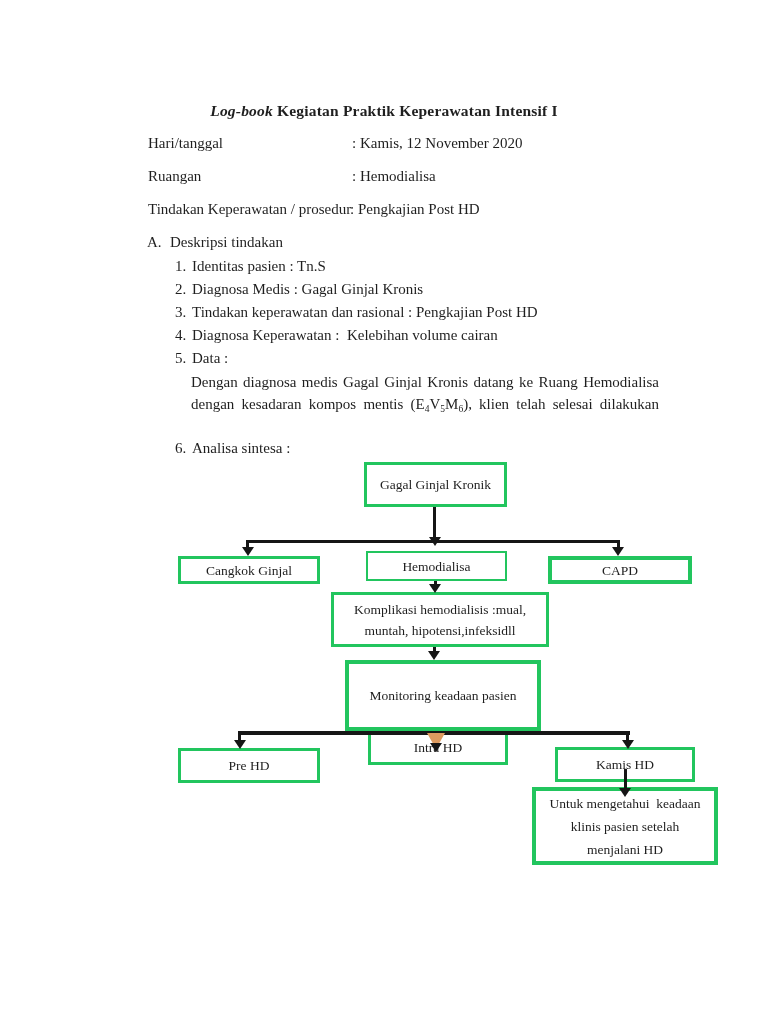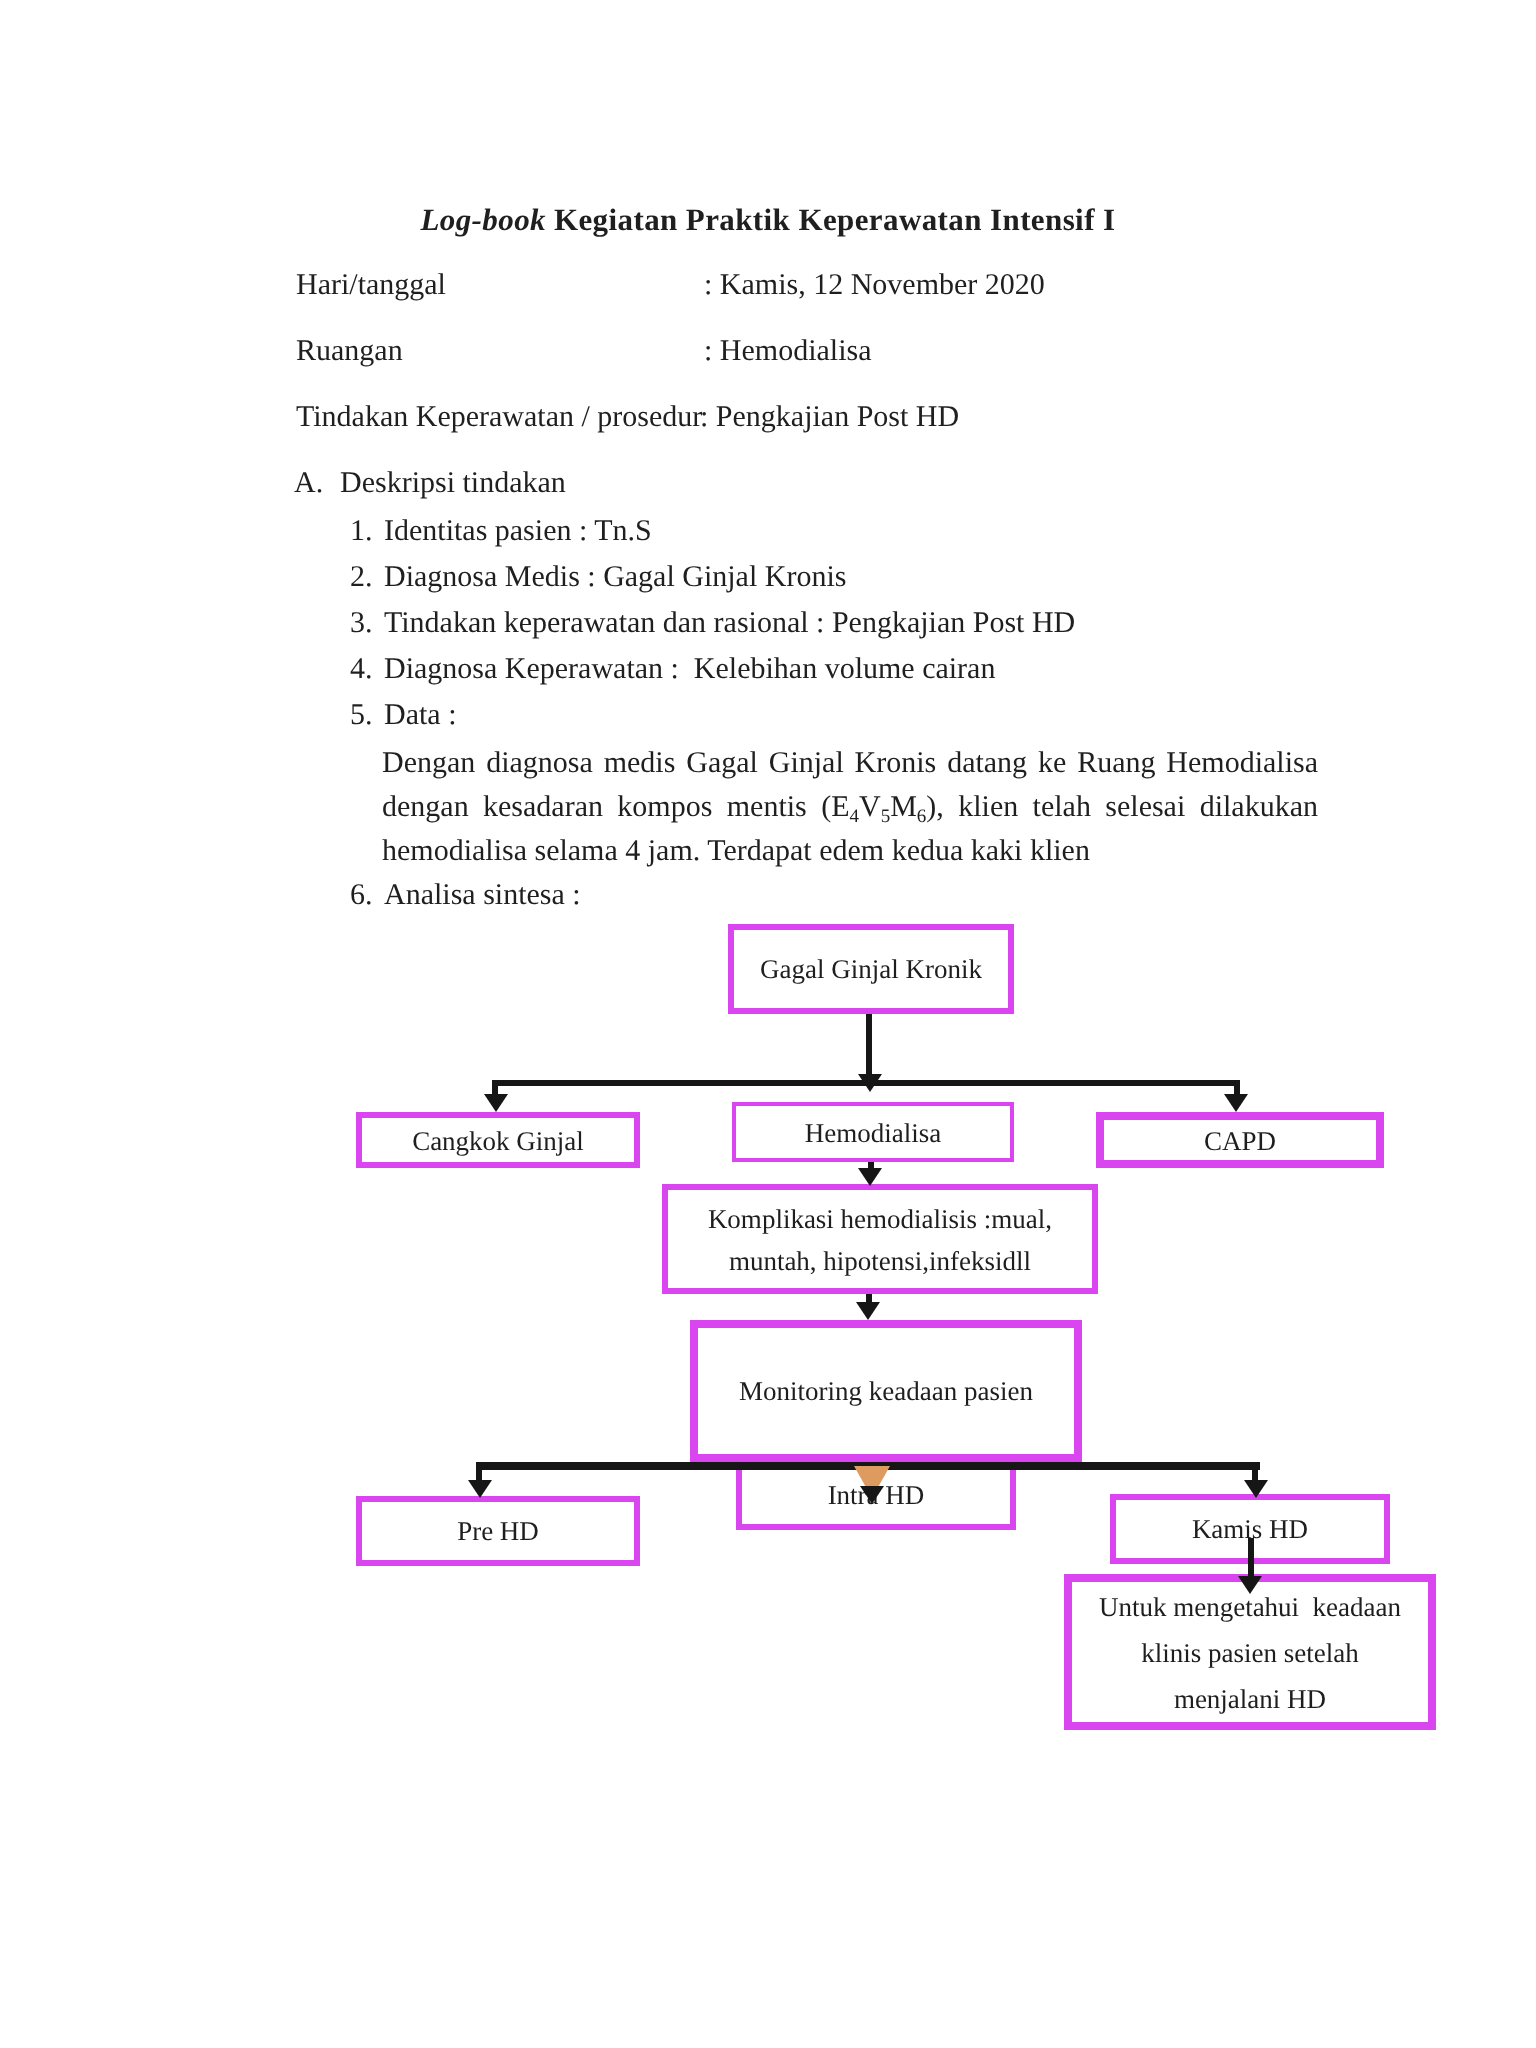--- a/index.html
+++ b/index.html
@@ -14,21 +14,21 @@
   .frow{left:0;width:768px;height:20px;font-size:15px;}
   .flabel{position:absolute;left:148px;white-space:pre;}
   .fvalue{position:absolute;left:352px;white-space:pre;}
   .sec{font-size:15px;white-space:pre;}
   .inum{font-size:15px;white-space:pre;}
   .itxt{font-size:15px;white-space:pre;}
   .pline{left:191px;width:468px;font-size:15px;text-align:justify;text-align-last:justify;white-space:normal;}
   .pline.last{text-align:left;text-align-last:left;}
   .gcs-sub{font-size:9.5px;vertical-align:-3px;letter-spacing:0;}
   
-  .fbox{position:absolute;box-sizing:border-box;border:3px solid #d946ef;background:#ffffff;
+  .fbox{position:absolute;box-sizing:border-box;border:3px solid #22c55e;background:#ffffff;
         display:flex;flex-direction:column;align-items:center;justify-content:center;
         text-align:center;font-size:13.5px;line-height:21px;color:#1e1e1e;}
   .fbox .bl{white-space:pre;}
   .hl,.vl{position:absolute;background:#161616;}
   .arr{position:absolute;width:0;height:0;border-left:6px solid transparent;border-right:6px solid transparent;border-top:9px solid #161616;}
   .arr-orange{position:absolute;width:0;height:0;border-left:9px solid transparent;border-right:9px solid transparent;border-top:16px solid #dd9b60;}
 </style>
 </head>
 <body>
 
@@ -66,21 +66,20 @@
   <span class="abs inum" style="left:175px;top:327px">4.</span>
   <span class="abs itxt" style="left:192px;top:327px">Diagnosa Keperawatan :  Kelebihan volume cairan</span>
 
   <span class="abs inum" style="left:175px;top:350px">5.</span>
   <span class="abs itxt" style="left:192px;top:350px">Data :</span>
 
   <div class="abs pline" style="top:374px">Dengan diagnosa medis Gagal Ginjal Kronis datang ke Ruang Hemodialisa</div>
   <div class="abs pline" style="top:396px">
     <span>dengan kesadaran kompos mentis (E</span><span class="gcs-sub">4</span><span>V</span><span class="gcs-sub">5</span><span>M</span><span class="gcs-sub">6</span><span>), klien telah selesai dilakukan</span>
   </div>
-  <div class="abs pline last" style="top:418px">hemodialisa selama 4 jam. Terdapat edem kedua kaki klien</div>
 
   <span class="abs inum" style="left:175px;top:440px">6.</span>
   <span class="abs itxt" style="left:192px;top:440px">Analisa sintesa :</span>
 
   <div class="abs" style="left:0;top:0;width:768px;height:1024px">
 
     <div class="fbox" style="left:364px;top:462px;width:143px;height:45px">
       <div class="bl">Gagal Ginjal Kronik</div>
     </div>
 

